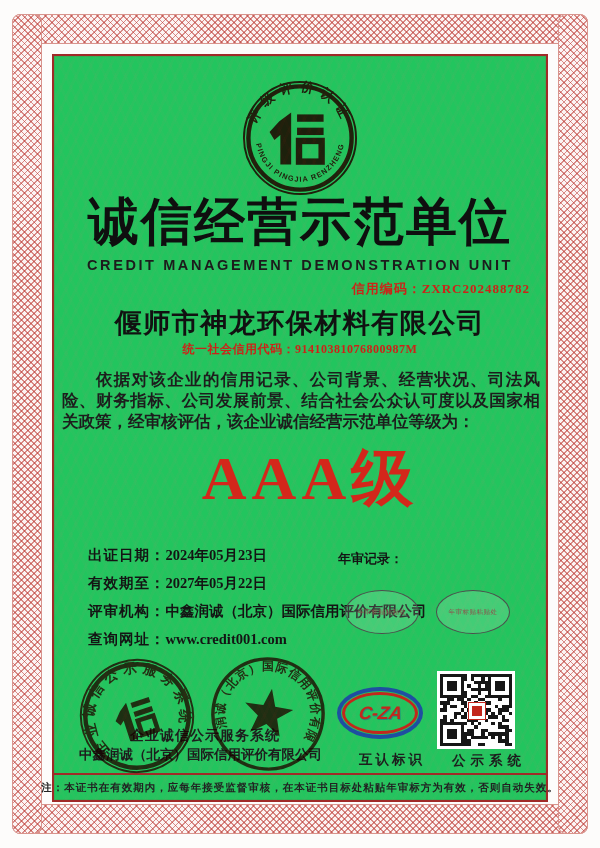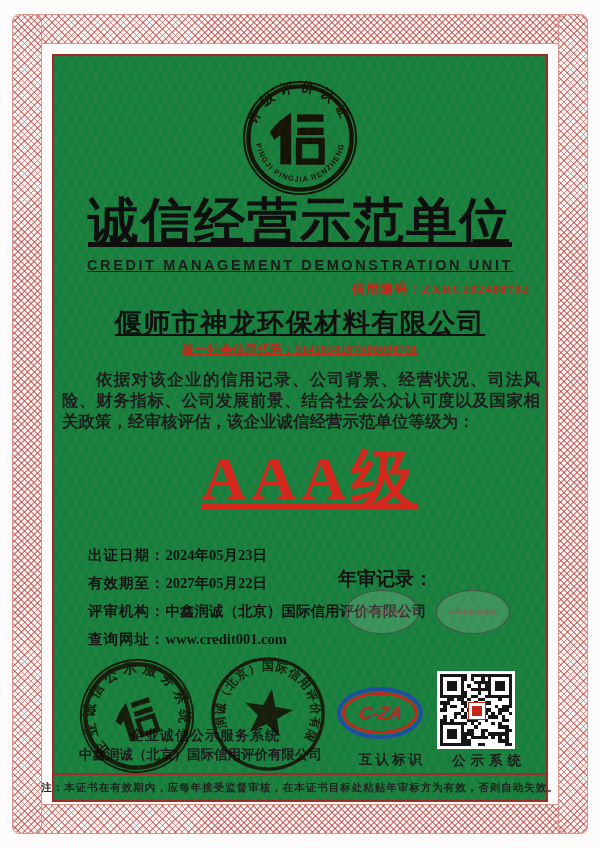--- a/index.html
+++ b/index.html
@@ -10,45 +10,45 @@
     background-color:#fcf4f3;
     background-image:
       repeating-linear-gradient(45deg, rgba(187,54,48,.55) 0 1.3px, rgba(255,255,255,0) 1.3px 4.6px),
       repeating-linear-gradient(135deg, rgba(187,54,48,.55) 0 1.3px, rgba(255,255,255,0) 1.3px 4.6px);}
   .gb-top{left:12px;right:12px;top:14px;height:28px;border-radius:8px;}
   .gb-bottom{left:12px;right:12px;bottom:14px;height:28px;border-radius:8px;}
   .gb-left{left:12px;top:14px;bottom:14px;width:28px;border-radius:8px;}
   .gb-right{right:12px;top:14px;bottom:14px;width:28px;border-radius:8px;}
   
   .frame{position:absolute;left:52px;top:54px;right:52px;bottom:46px;
-    border:2.5px solid #a02a28;background:#15803d;
+    border:2.5px solid #a02a28;background:#22c55e;
     box-shadow:inset 0 0 0 1px rgba(160,42,40,.12);}
   .frame::before{content:"";position:absolute;inset:0;pointer-events:none;
     background-image:
       repeating-linear-gradient(115deg, rgba(205,125,115,.05) 0 3px, transparent 3px 9px),
       repeating-linear-gradient(65deg, rgba(205,125,115,.04) 0 3px, transparent 3px 9px);}
   .foot{position:absolute;left:0;right:0;bottom:0;height:25px;border-top:2px solid #a02a28;
     display:flex;align-items:center;justify-content:center;}
   .foot-text{font-size:10.5px;font-weight:bold;color:#222;letter-spacing:1px;white-space:nowrap;}
   
   .abs{position:absolute;}
-  .center{left:0;right:0;text-align:center;text-decoration:underline;}
+  .center{left:0;right:0;text-align:center;}
   .title{top:194px;font-size:51px;font-weight:bold;color:#0f0f0f;letter-spacing:2px;line-height:1.1;}
   .subtitle{top:257px;font-family:"Liberation Sans","DejaVu Sans",sans-serif;
     font-size:14.5px;font-weight:bold;color:#1c1c1c;letter-spacing:2.6px;}
   .credit-line{top:280px;right:70px;font-size:13px;font-weight:bold;color:#cc2318;letter-spacing:1px;}
   .company{top:305px;font-size:27px;font-weight:bold;color:#111;letter-spacing:1.5px;}
   .uscc{top:341px;font-size:12px;font-weight:bold;color:#cc2318;letter-spacing:.5px;}
   .bodypar{left:62px;width:478px;top:369px;font-size:16.5px;line-height:21px;font-weight:bold;
     color:#1d1d1d;text-indent:34px;text-align:justify;}
   .grade{top:436px;font-size:62px;font-weight:bold;color:#d3271b;letter-spacing:5px;padding-left:20px;}
   .details{left:88px;top:546px;}
   .drow{height:28px;font-size:14.5px;font-weight:bold;color:#141414;white-space:nowrap;}
   .drow .lab{letter-spacing:1px;}
-  .annual-label{left:338px;top:566px;font-size:19px;font-weight:bold;color:#141414;}
+  .annual-label{left:338px;top:550px;font-size:13px;font-weight:bold;color:#141414;}
   .oval{position:absolute;width:72px;height:42px;border:1.5px solid #4d4d4d;border-radius:50%;
     display:flex;align-items:center;justify-content:center;background:rgba(255,255,255,.15);}
   .oval span{font-size:6.5px;color:#8a564e;letter-spacing:.5px;}
   .oval1{left:345px;top:590px;}
   .oval2{left:436px;top:590px;}
   .caption1{left:65px;width:280px;top:727px;text-align:center;font-size:14px;font-weight:bold;color:#1d1d1d;letter-spacing:1px;}
   .caption2{left:28px;width:345px;top:746px;text-align:center;font-size:13.5px;font-weight:bold;color:#1d1d1d;}
   .seal{position:absolute;mix-blend-mode:multiply;}
   .seal-top{left:241px;top:79px;width:118px;height:118px;}
   .seal-left{left:78px;top:657px;width:118px;height:118px;transform:rotate(-18deg);opacity:.92;}

